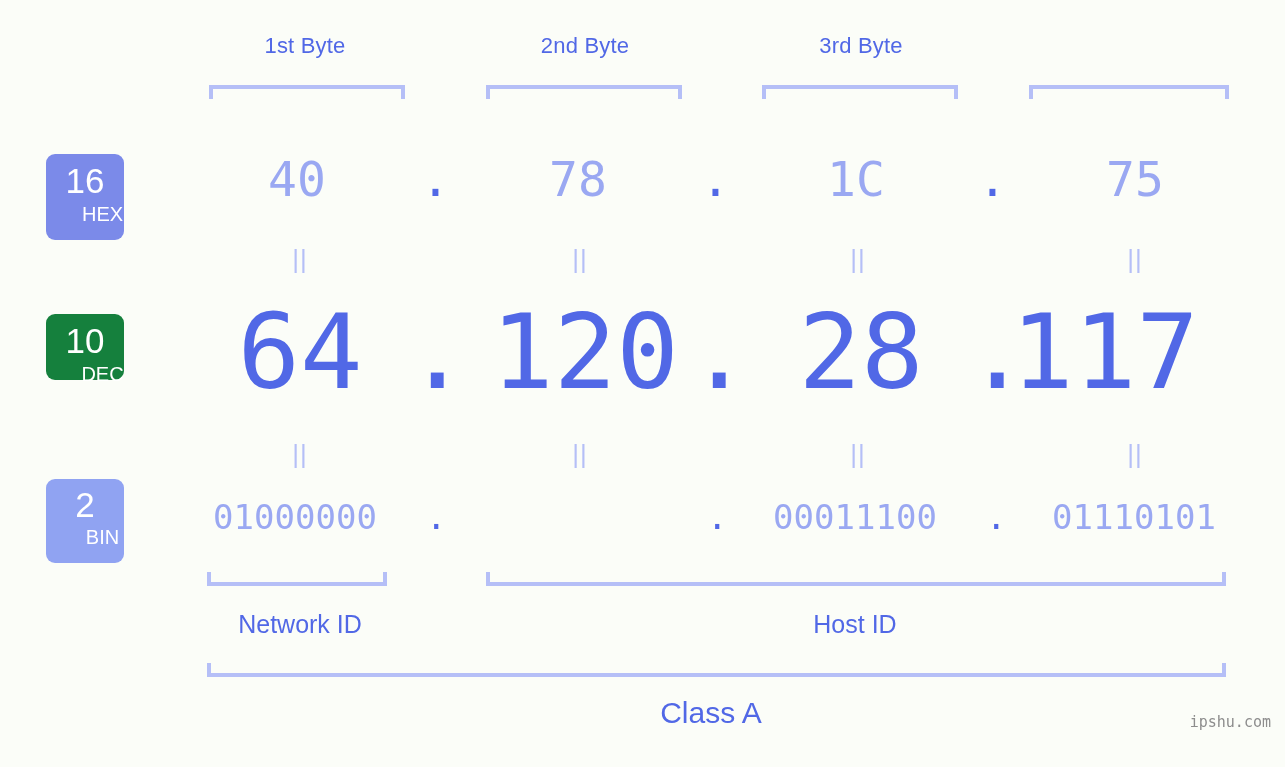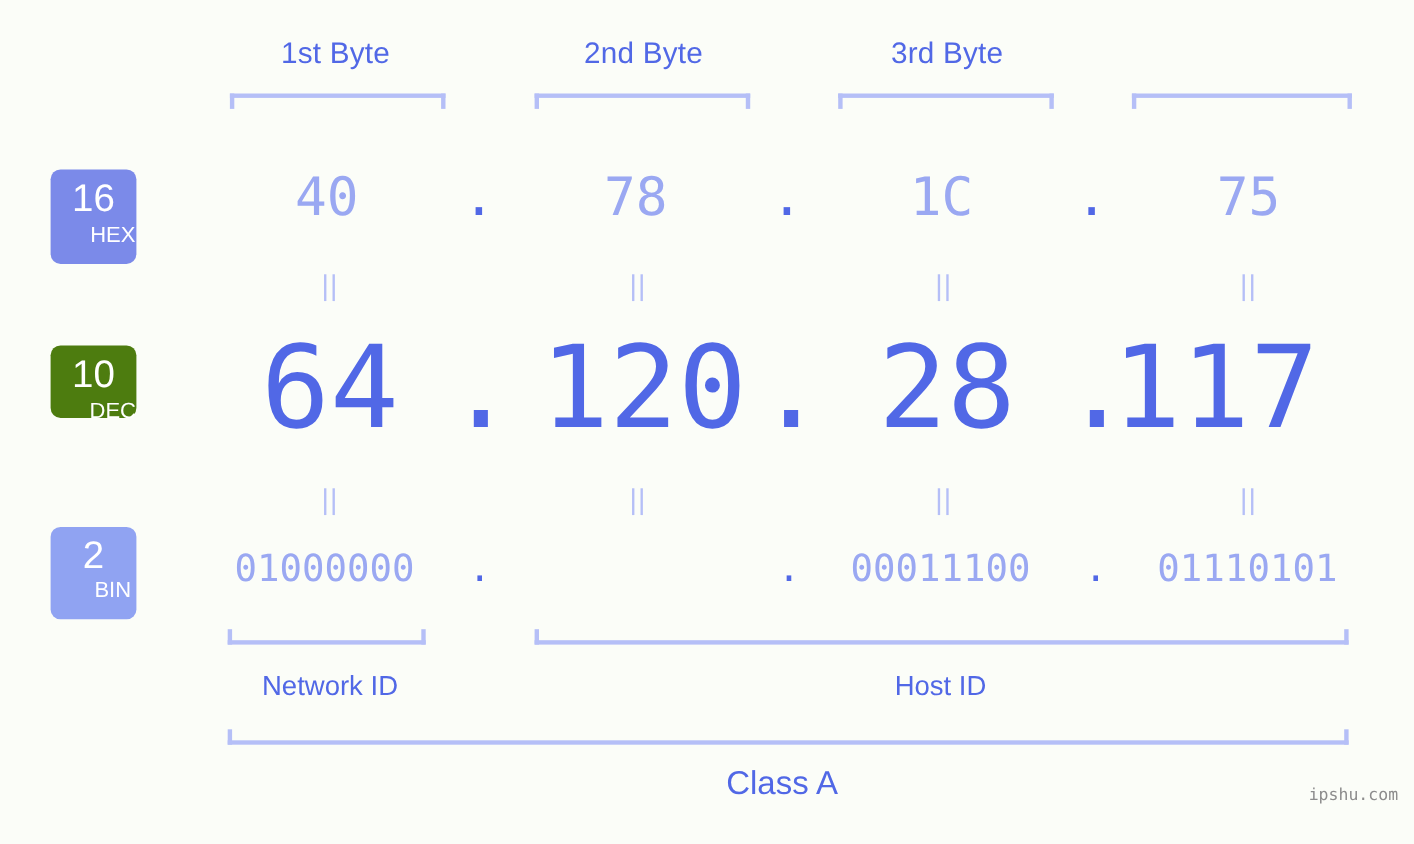--- a/index.html
+++ b/index.html
@@ -19,21 +19,21 @@
     position: absolute;
     left: 0; top: 0;
     width: 1285px;
     height: 767px;
   }
 
   
   .byte-label {
     position: absolute;
     top: 33px;
-    font-size: 27px;
+    font-size: 22px;
     color: #5168e6;
     text-align: center;
     font-family: "Liberation Sans", sans-serif;
     letter-spacing: 0.2px;
     white-space: nowrap;
   }
 
   
   .bracket-down {
     position: absolute;
@@ -76,21 +76,21 @@
   #badge-hex {
     top: 154px; height: 86px;
     background: #7b8ae9;
     padding-top: 9px;
   }
   #badge-hex .num { font-size: 35px; }
   #badge-hex .abbr { font-size: 20px; margin-top: 6px; }
 
   #badge-dec {
     top: 314px; height: 66px;
-    background: #4d7c0f;
+    background: #15803d;
     padding-top: 9px;
   }
   #badge-dec .num { font-size: 35px; }
   #badge-dec .abbr { font-size: 20px; margin-top: 6px; }
 
   #badge-bin {
     top: 479px; height: 84px;
     background: #90a3f2;
     padding-top: 8px;
   }

